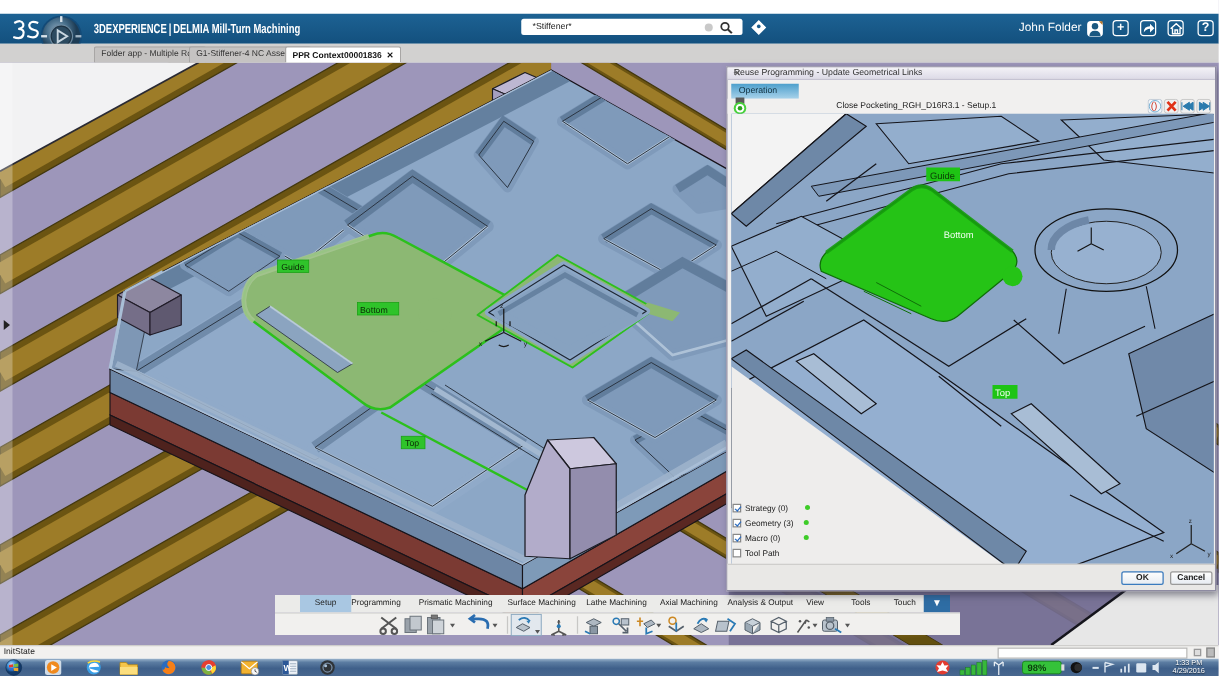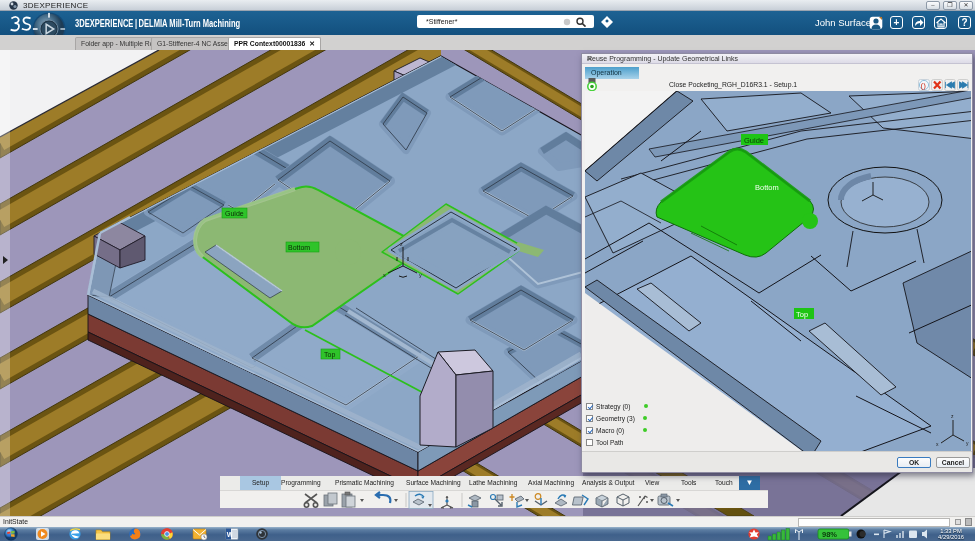--- a/index.html
+++ b/index.html
@@ -287,31 +287,20 @@
       <text x="288" y="250" fill="#0b2b06">Bottom</text>
       <rect x="321" y="349" width="19" height="10" fill="#2fc32a" stroke="#17a012" stroke-width="0.6"></rect>
       <text x="324" y="357" fill="#0b2b06">Top</text>
     </g>
 
     <rect x="0" y="50" width="10" height="466" fill="#ffffff" opacity="0.28"></rect>
     <path d="M3,256 L8,260 L3,264 Z" fill="#222"></path>
   </svg>
   </div>
 
-  <div id="titlebar">
-    <svg class="abs" style="left:9px;top:1px" width="9" height="9" viewBox="0 0 9 9">
-      <circle cx="4.5" cy="4.5" r="4.2" fill="#243447"></circle>
-        <circle cx="3" cy="3" r="1.4" fill="#cfd8e2"></circle>
-      <circle cx="6" cy="5.5" r="1.6" fill="#8094a8"></circle>
-    </svg>
-    <span class="tbtxt">3DEXPERIENCE</span>
-    <div class="winbtn" style="left:926px">–</div>
-    <div class="winbtn" style="left:943px">❐</div>
-    <div class="winbtn" style="left:959px">✕</div>
-  </div>
 
   <div id="bluebar"></div>
   <div id="apptitle">3DEXPERIENCE | DELMIA Mill-Turn Machining</div>
 
   <svg class="abs" style="left:9px;top:15px" width="24" height="18" viewBox="0 0 30 22">
     <path d="M3,4 Q10,0 12,5 Q13,9 7,10 Q14,10 12,16 Q10,21 2,18" fill="none" stroke="#fff" stroke-width="2.2"></path>
     <path d="M27,4 Q19,1 18,6 Q18,10 23,11 Q28,12 26,16 Q24,20 16,17" fill="none" stroke="#fff" stroke-width="2.2"></path>
   </svg>
 
   <svg class="abs" style="left:31px;top:11px" width="36" height="36" viewBox="0 0 38 38">
@@ -337,21 +326,21 @@
       <span>*Stiffener*</span>
     <svg class="abs" style="left:145px;top:2px" width="28" height="10" viewBox="0 0 28 10">
       <circle cx="5" cy="5" r="3.2" fill="#c9c9c9"></circle>
       <circle cx="18" cy="4.2" r="3" fill="none" stroke="#333" stroke-width="1.4"></circle>
       <line x1="20.2" y1="6.4" x2="23.5" y2="9.6" stroke="#333" stroke-width="1.6"></line>
     </svg>
   </div>
   <svg class="abs" style="left:600px;top:15px" width="16" height="14" viewBox="0 0 16 14">
     <path d="M7,1 L13,7 L7,13 L1,7 Z M7,4.6 a1.5,1.5 0 1,0 0.01,0 Z" fill="#fff" fill-rule="evenodd" transform="rotate(0 7 7)"></path>
   </svg>
-  <div id="johnj">John Surface</div>
+  <div id="johnj">John Folder</div>
   <svg class="abs" style="left:869px;top:16px" width="14" height="14" viewBox="0 0 14 14">
     <rect x="0.7" y="0.7" width="12.6" height="12.6" rx="3" fill="#fff"></rect>
     <circle cx="7" cy="5" r="2.6" fill="#1a5881"></circle>
     <path d="M2.5,13 Q2.5,8.5 7,8.5 Q11.5,8.5 11.5,13 Z" fill="#1a5881"></path>
     <path d="M10,1 L13,1 L13,4 Z" fill="#b8762a"></path>
   </svg>
   <div class="hicon" style="left:890px">+</div>
   <div class="hicon" style="left:912px">
     <svg width="10" height="9" viewBox="0 0 10 9" style="margin-top:1px">
         <path d="M1,8 Q1,3 6,3 L6,1 L9.5,4.5 L6,8 L6,5 Q3,5 1,8 Z" fill="#fff"></path>

